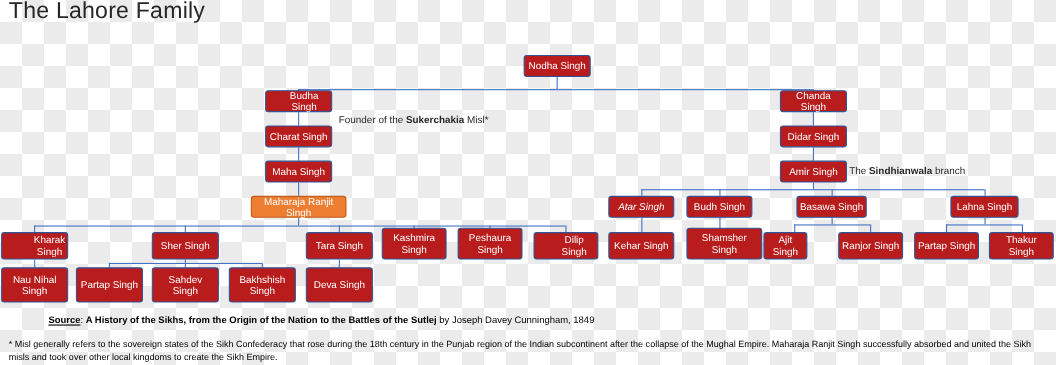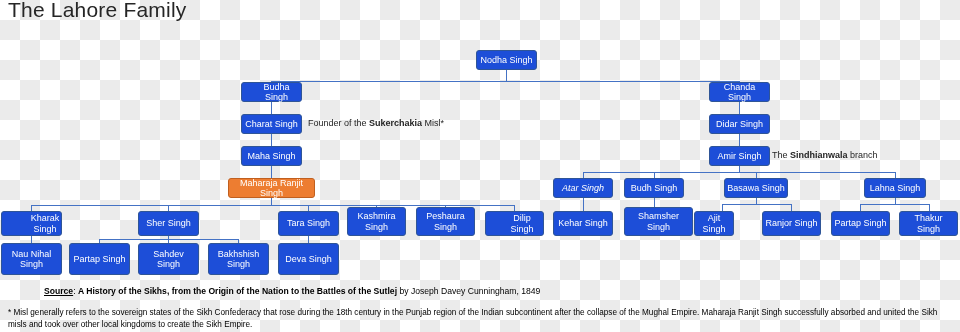--- a/index.html
+++ b/index.html
@@ -25,21 +25,21 @@
 
   
   .ln{position:absolute;background:#4472C4;}
   .lnh{height:1px;}
   .lnv{width:1px;}
 
   
   .node{
     position:absolute;
     box-sizing:border-box;
-    background:#1d4ed8;
+    background:#b91c1c;
     border:1px solid #2F5597;
     border-radius:3px;
     color:#ffffff;
     font-size:9px;
     line-height:1.12;
     display:flex;align-items:center;justify-content:center;
     text-align:center;
     padding:1px 2px;
   }
   .node.accent{background:#ED7D31;border-color:#C05F1F;}
@@ -152,21 +152,21 @@
   <div class="node" style="left:724px;top:178px;width:64px;height:20px;">Basawa Singh</div>
   <div class="node" style="left:864px;top:178px;width:62px;height:20px;">Lahna Singh</div>
 
   <div class="node" style="left:553px;top:211px;width:60px;height:25px;">Kehar Singh</div>
   <div class="node" style="left:624px;top:207px;width:69px;height:29px;">Shamsher Singh</div>
   <div class="node" style="left:694px;top:211px;width:40px;height:25px;">Ajit Singh</div>
   <div class="node" style="left:762px;top:211px;width:59px;height:25px;">Ranjor Singh</div>
   <div class="node" style="left:831px;top:211px;width:59px;height:25px;">Partap Singh</div>
   <div class="node" style="left:899px;top:211px;width:59px;height:25px;">Thakur Singh</div>
 
-  <div class="note" style="left:308px;top:118px;">
+  <div class="note" style="left:308px;top:104px;">
     <span>Founder of the </span><b>Sukerchakia</b><span> Misl*</span>
   </div>
 
   <div class="note" style="left:772px;top:150px;">
     <span>The </span><b>Sindhianwala</b><span> branch</span>
   </div>
 
   <div class="source">
     <span class="lbl">Source</span><span>: </span><span class="ttl">A History of the Sikhs, from the Origin of the Nation to the Battles of the Sutlej</span><span> by Joseph Davey Cunningham, 1849</span>
   </div>

